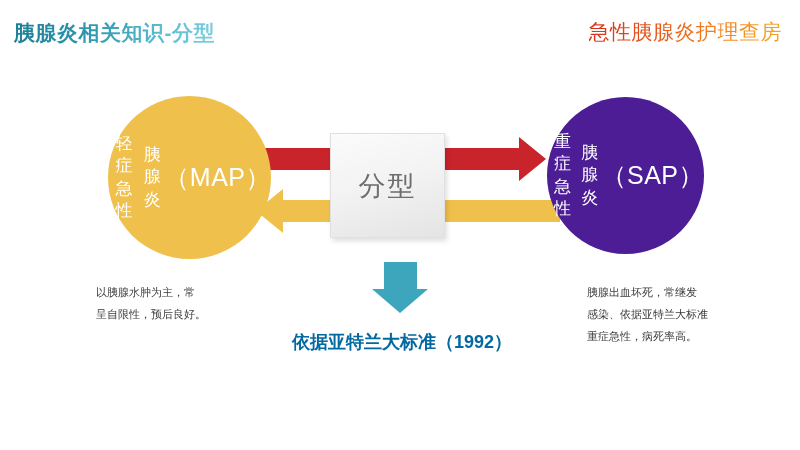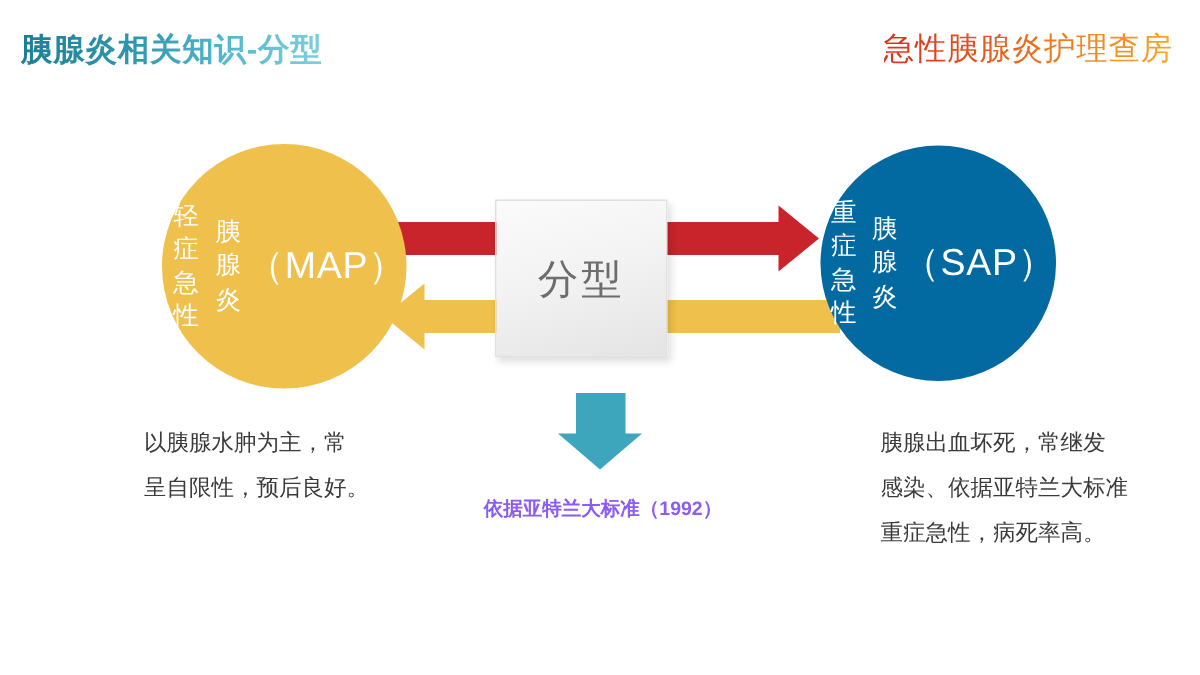--- a/index.html
+++ b/index.html
@@ -56,21 +56,21 @@
     text-align:center;
     line-height:1.30;
   }
   #circle-map {
     left:108px; top:96px; width:163px; height:163px;
     background:#efc04b;
     font-size:17px;
   }
   #circle-sap {
     left:547px; top:97px; width:157px; height:157px;
-    background:#0369a1;
+    background:#4c1d95;
     font-size:17px;
   }
   .node-circle .line { display:block; }
   .node-circle .code { font-size:25px; letter-spacing:0.5px; }
 
   
   #center-box {
     position:absolute;
     left:330px; top:133px; width:115px; height:105px;
     background:linear-gradient(165deg,#fbfbfb 0%,#f3f3f3 45%,#e4e4e4 100%);
@@ -82,36 +82,36 @@
   #center-box-label {
     font-size:27px;
     color:#6d6d6d;
     letter-spacing:2px;
   }
 
   
   .caption {
     position:absolute;
     color:#3a3a3a;
-    font-size:15px;
+    font-size:11px;
     line-height:2.0;
     z-index:3;
   }
   #caption-map { left:96px; top:281px; width:200px; text-align:left; }
   #caption-sap { left:543px; top:281px; width:220px; text-align:left;margin-left:44px; }
   .caption .line { display:block; white-space:nowrap; }
 
   #criterion-label {
     position:absolute;
     left:292px; top:330px;
     width:220px;
     text-align:center;
-    font-size:13px;
+    font-size:18px;
     font-weight:bold;
-    color:#8b5cf6;
+    color:#0369a1;
     z-index:3;
     white-space:nowrap;
   }
 </style>
 </head>
 <body>
 
 <div id="slide-title">胰腺炎相关知识-分型</div>
 <div id="brand-title">急性胰腺炎护理查房</div>
 

